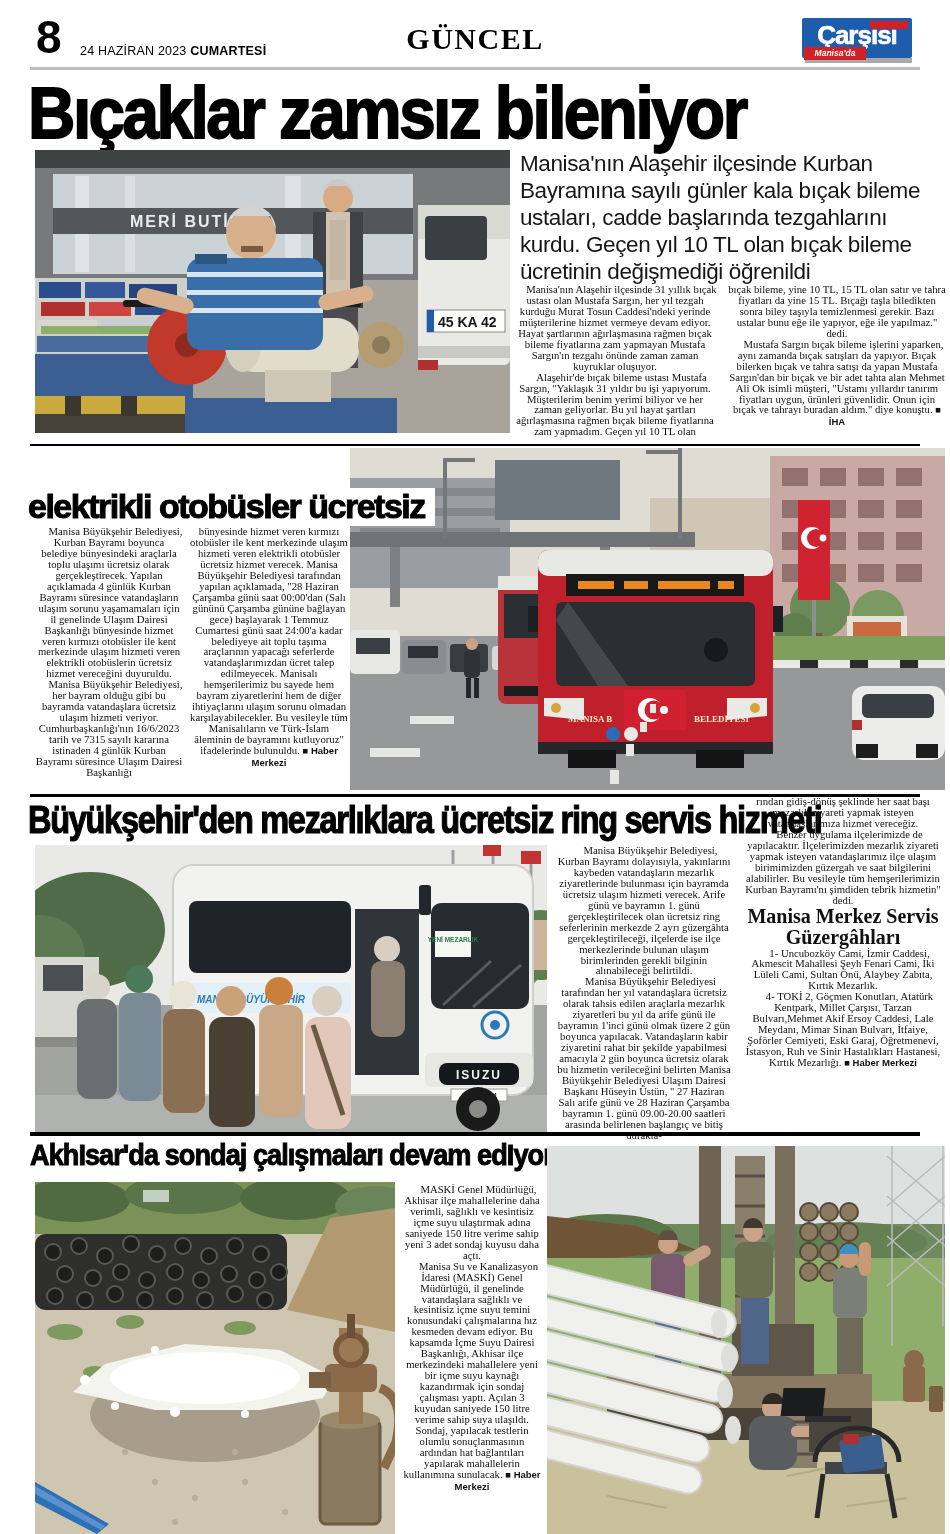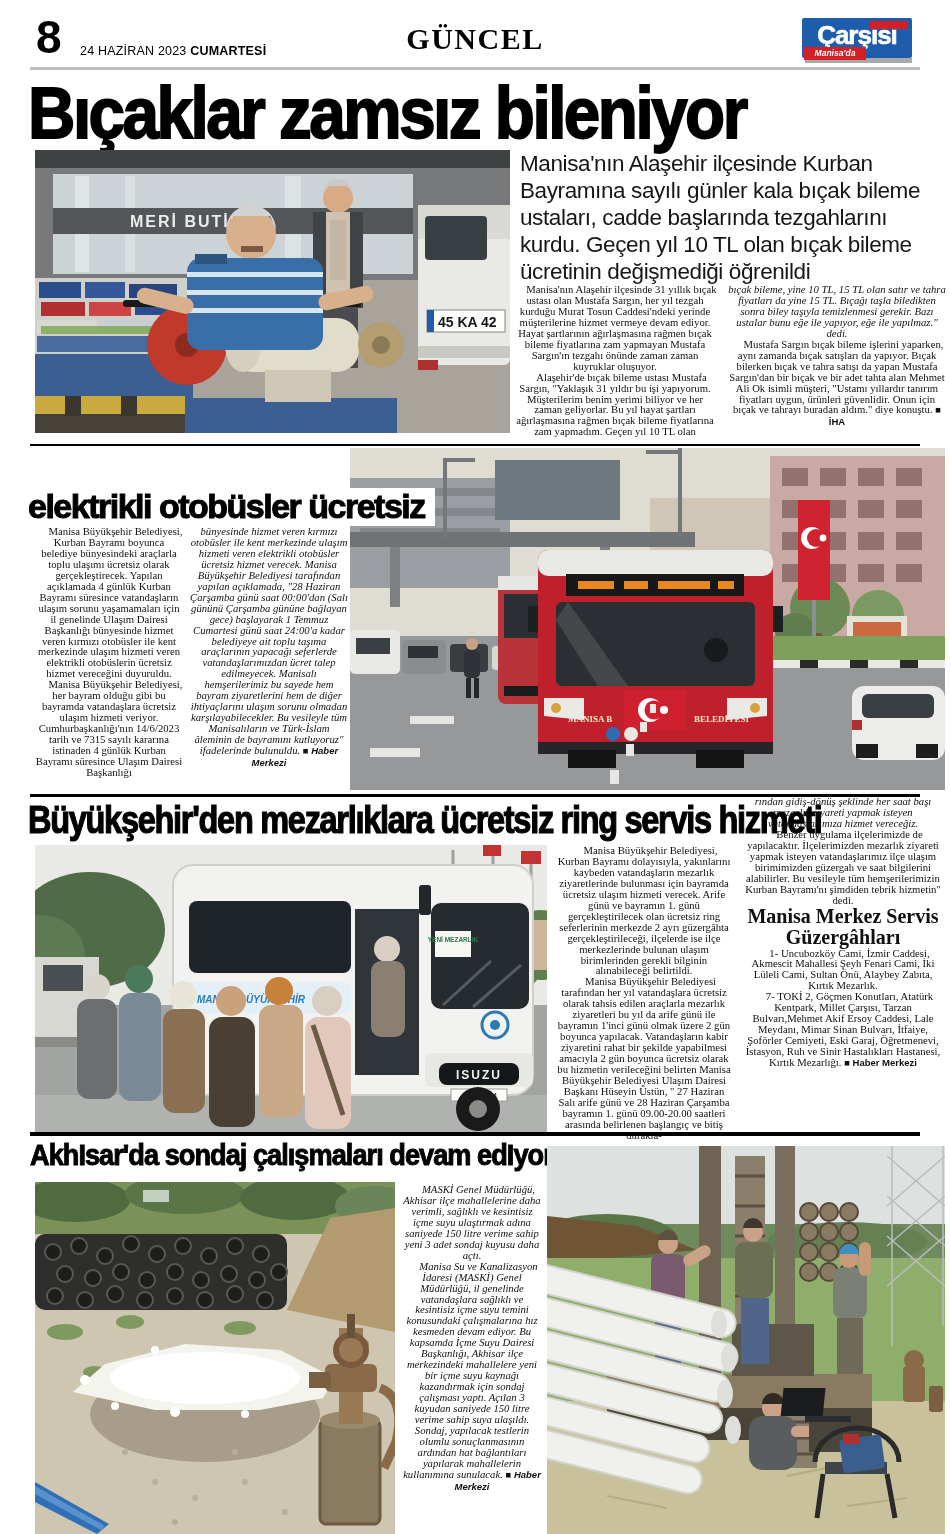--- a/index.html
+++ b/index.html
@@ -28,21 +28,21 @@
   .hl2 span{display:inline-block;background:#fff;padding:1px 10px 3px 0;font-size:34px;letter-spacing:-1.5px;
             -webkit-text-stroke:1px #000;}
   .hl3{font-size:37px;letter-spacing:-1.5px;-webkit-text-stroke:1.1px #000;transform:scale(.88,1.05);transform-origin:top left;}
   .hl4{font-size:28px;letter-spacing:-1px;-webkit-text-stroke:.9px #000;transform:scale(.97,1.05);transform-origin:top left;}
   
   .lead{font-size:22.5px;line-height:27px;color:#161616;letter-spacing:-.4px;}
   
   .body-col{font-family:"Liberation Serif",serif;font-size:10.7px;line-height:10.95px;color:#101010;
             text-align:justify;overflow:hidden;}
   .body-col p{margin:0;text-indent:13px;text-align:center;}
-  .body-col p.noind{text-indent:0;font-style:italic;}
+  .body-col p.noind{text-indent:0;}
   .src{font-family:"Liberation Sans",sans-serif;font-weight:bold;font-size:9.5px;}
   .subhead{font-family:"Liberation Serif",serif;font-weight:bold;font-size:20px;line-height:21px;
            margin:7px 0 4px 0;text-indent:0 !important;text-align:left;}
   
   .photo{position:absolute;overflow:hidden;background:#d8d8d4;}
   .photo svg{display:block;}
 </style>
 </head>
 <body>
 
@@ -302,21 +302,21 @@
           <rect x="290" y="274" width="7" height="10"></rect>
           <rect x="300" y="256" width="6" height="9"></rect>
       </g>
     </svg>
   </div>
 
   <div class="abs hl hl2" style="left:28px;top:488px;"><span>elektrikli otobüsler ücretsiz</span></div>
 
   <div class="abs body-col" style="left:35px;top:526px;width:148px;height:264px;">
     <p>Manisa Büyükşehir Belediyesi, Kurban Bayramı boyunca belediye bünyesindeki araçlarla toplu ulaşımı ücretsiz olarak gerçekleştirecek. Yapılan açıklamada 4 günlük Kurban Bayramı süresince vatandaşların ulaşım sorunu yaşamamaları için il genelinde Ulaşım Dairesi Başkanlığı bünyesinde hizmet veren kırmızı otobüsler ile kent merkezinde ulaşım hizmeti veren elektrikli otobüslerin ücretsiz hizmet vereceğini duyuruldu.</p>
-    <p>Manisa Büyükşehir Belediyesi, her bayram olduğu gibi bu bayramda vatandaşlara ücretsiz ulaşım hizmeti veriyor. Cumhurbaşkanlığı'nın 14/6/2023 tarih ve 7315 sayılı kararına istinaden 4 günlük Kurban Bayramı süresince Ulaşım Dairesi Başkanlığı</p>
+    <p>Manisa Büyükşehir Belediyesi, her bayram olduğu gibi bu bayramda vatandaşlara ücretsiz ulaşım hizmeti veriyor. Cumhurbaşkanlığı'nın 16/6/2023 tarih ve 7315 sayılı kararına istinaden 4 günlük Kurban Bayramı süresince Ulaşım Dairesi Başkanlığı</p>
   </div>
   <div class="abs body-col" style="left:190px;top:526px;width:158px;height:264px;">
     <p class="noind"><span>bünyesinde hizmet veren kırmızı otobüsler ile kent merkezinde ulaşım hizmeti veren elektrikli otobüsler ücretsiz hizmet verecek. Manisa Büyükşehir Belediyesi tarafından yapılan açıklamada, "28 Haziran Çarşamba günü saat 00:00'dan (Salı gününü Çarşamba gününe bağlayan gece) başlayarak 1 Temmuz Cumartesi günü saat 24:00'a kadar belediyeye ait toplu taşıma araçlarının yapacağı seferlerde vatandaşlarımızdan ücret talep edilmeyecek. Manisalı hemşerilerimiz bu sayede hem bayram ziyaretlerini hem de diğer ihtiyaçlarını ulaşım sorunu olmadan karşılayabilecekler. Bu vesileyle tüm Manisalıların ve Türk-İslam âleminin de bayramını kutluyoruz" ifadelerinde bulunuldu.</span> <span class="src">■ Haber Merkezi</span></p>
   </div>
 
   <div class="abs blackrule" style="left:30px;top:794px;width:890px;height:3px;"></div>
 
   <div class="abs hl hl3" style="left:28px;top:800px;">Büyükşehir'den mezarlıklara ücretsiz ring servis hizmeti</div>
 
   <div class="photo" style="left:35px;top:845px;width:512px;height:287px;">
@@ -417,21 +417,21 @@
 
   <div class="abs body-col" style="left:557px;top:845px;width:174px;height:300px;">
     <p>Manisa Büyükşehir Belediyesi, Kurban Bayramı dolayısıyla, yakınlarını kaybeden vatandaşların mezarlık ziyaretlerinde bulunması için bayramda ücretsiz ulaşım hizmeti verecek. Arife günü ve bayramın 1. günü gerçekleştirilecek olan ücretsiz ring seferlerinin merkezde 2 ayrı güzergâhta gerçekleştirileceği, ilçelerde ise ilçe merkezlerinde bulunan ulaşım birimlerinden gerekli bilginin alınabileceği belirtildi.</p>
     <p>Manisa Büyükşehir Belediyesi tarafından her yıl vatandaşlara ücretsiz olarak tahsis edilen araçlarla mezarlık ziyaretleri bu yıl da arife günü ile bayramın 1'inci günü olmak üzere 2 gün boyunca yapılacak. Vatandaşların kabir ziyaretini rahat bir şekilde yapabilmesi amacıyla 2 gün boyunca ücretsiz olarak bu hizmetin verileceğini belirten Manisa Büyükşehir Belediyesi Ulaşım Dairesi Başkanı Hüseyin Üstün, " 27 Haziran Salı arife günü ve 28 Haziran Çarşamba bayramın 1. günü 09.00-20.00 saatleri arasında belirlenen başlangıç ve bitiş durakla-</p>
   </div>
   <div class="abs body-col" style="left:740px;top:796px;width:206px;height:290px;">
     <p class="noind">rından gidiş-dönüş şeklinde her saat başı mezarlık ziyareti yapmak isteyen vatandaşlarımıza hizmet vereceğiz.</p>
     <p>Benzer uygulama ilçelerimizde de yapılacaktır. İlçelerimizden mezarlık ziyareti yapmak isteyen vatandaşlarımız ilçe ulaşım birimimizden güzergah ve saat bilgilerini alabilirler. Bu vesileyle tüm hemşerilerimizin Kurban Bayramı'nı şimdiden tebrik hizmetin" dedi.</p>
     <p class="subhead">Manisa Merkez Servis Güzergâhları</p>
     <p>1- Uncubozköy Cami, İzmir Caddesi, Akmescit Mahallesi Şeyh Fenari Cami, İki Lüleli Cami, Sultan Önü, Alaybey Zabıta, Kırtık Mezarlık.</p>
-    <p><span>7- TOKİ 2, Göçmen Konutları, Atatürk Kentpark, Millet Çarşısı, Tarzan Bulvarı,Mehmet Akif Ersoy Caddesi, Lale Meydanı, Mimar Sinan Bulvarı, İtfaiye, Şoförler Cemiyeti, Eski Garaj, Öğretmenevi, İstasyon, Ruh ve Sinir Hastalıkları Hastanesi, Kırtık Mezarlığı.</span> <span class="src">■ Haber Merkezi</span></p>
+    <p><span>4- TOKİ 2, Göçmen Konutları, Atatürk Kentpark, Millet Çarşısı, Tarzan Bulvarı,Mehmet Akif Ersoy Caddesi, Lale Meydanı, Mimar Sinan Bulvarı, İtfaiye, Şoförler Cemiyeti, Eski Garaj, Öğretmenevi, İstasyon, Ruh ve Sinir Hastalıkları Hastanesi, Kırtık Mezarlığı.</span> <span class="src">■ Haber Merkezi</span></p>
   </div>
 
   <div class="abs blackrule" style="left:30px;top:1132px;width:890px;height:4px;"></div>
 
   <div class="abs hl hl4" style="left:30px;top:1141px;">AkhIsar'da sondaj çalışmaları devam edIyor</div>
 
   <div class="photo" style="left:547px;top:1146px;width:398px;height:388px;">
     <svg width="398" height="388" viewBox="0 0 398 388">
       <rect x="0" y="0" width="398" height="100" fill="#dde2e0"></rect>
       <rect x="0" y="78" width="398" height="45" fill="#6f8a5c"></rect>
@@ -635,18 +635,18 @@
           <circle cx="160" cy="316" r="3"></circle>
           <circle cx="210" cy="300" r="3"></circle>
           <circle cx="250" cy="330" r="3"></circle>
           <circle cx="90" cy="270" r="3"></circle>
           <circle cx="200" cy="270" r="3"></circle>
           <circle cx="140" cy="340" r="3"></circle>
       </g>
     </svg>
   </div>
 
-  <div class="abs body-col" style="left:402px;top:1184px;width:140px;height:348px;font-style:italic;">
+  <div class="abs body-col" style="left:402px;top:1184px;width:140px;height:348px;">
     <p>MASKİ Genel Müdürlüğü, Akhisar ilçe mahallelerine daha verimli, sağlıklı ve kesintisiz içme suyu ulaştırmak adına saniyede 150 litre verime sahip yeni 3 adet sondaj kuyusu daha açtı.</p>
     <p><span>Manisa Su ve Kanalizasyon İdaresi (MASKİ) Genel Müdürlüğü, il genelinde vatandaşlara sağlıklı ve kesintisiz içme suyu temini konusundaki çalışmalarına hız kesmeden devam ediyor. Bu kapsamda İçme Suyu Dairesi Başkanlığı, Akhisar ilçe merkezindeki mahallelere yeni bir içme suyu kaynağı kazandırmak için sondaj çalışması yaptı. Açılan 3 kuyudan saniyede 150 litre verime sahip suya ulaşıldı. Sondaj, yapılacak testlerin olumlu sonuçlanmasının ardından hat bağlantıları yapılarak mahallelerin kullanımına sunulacak.</span> <span class="src">■ Haber Merkezi</span></p>
   </div>
 
 </div>
 
 </body></html>

